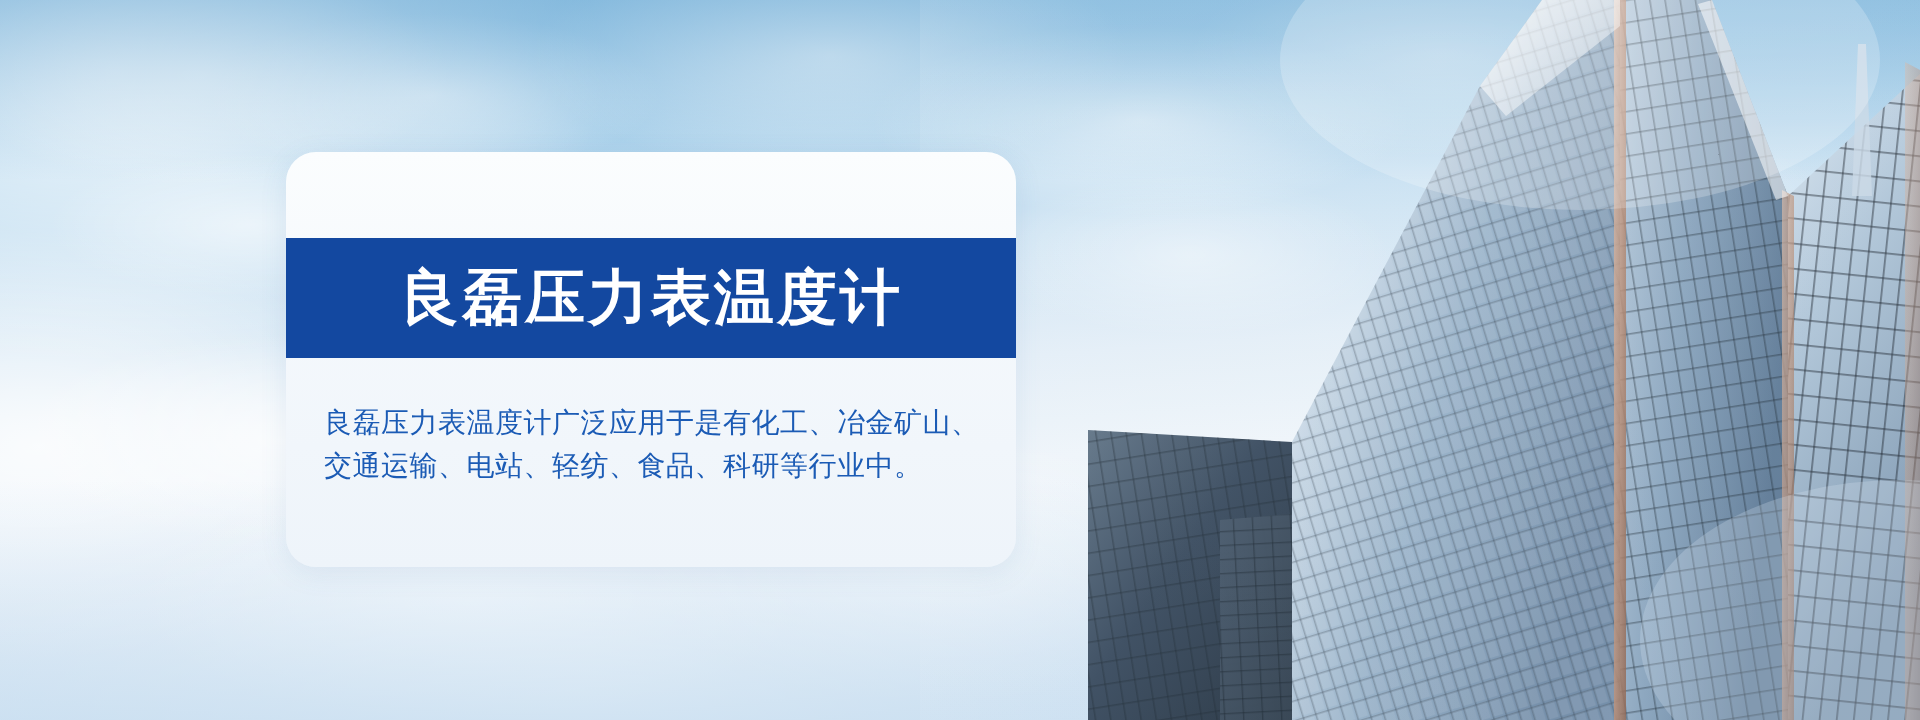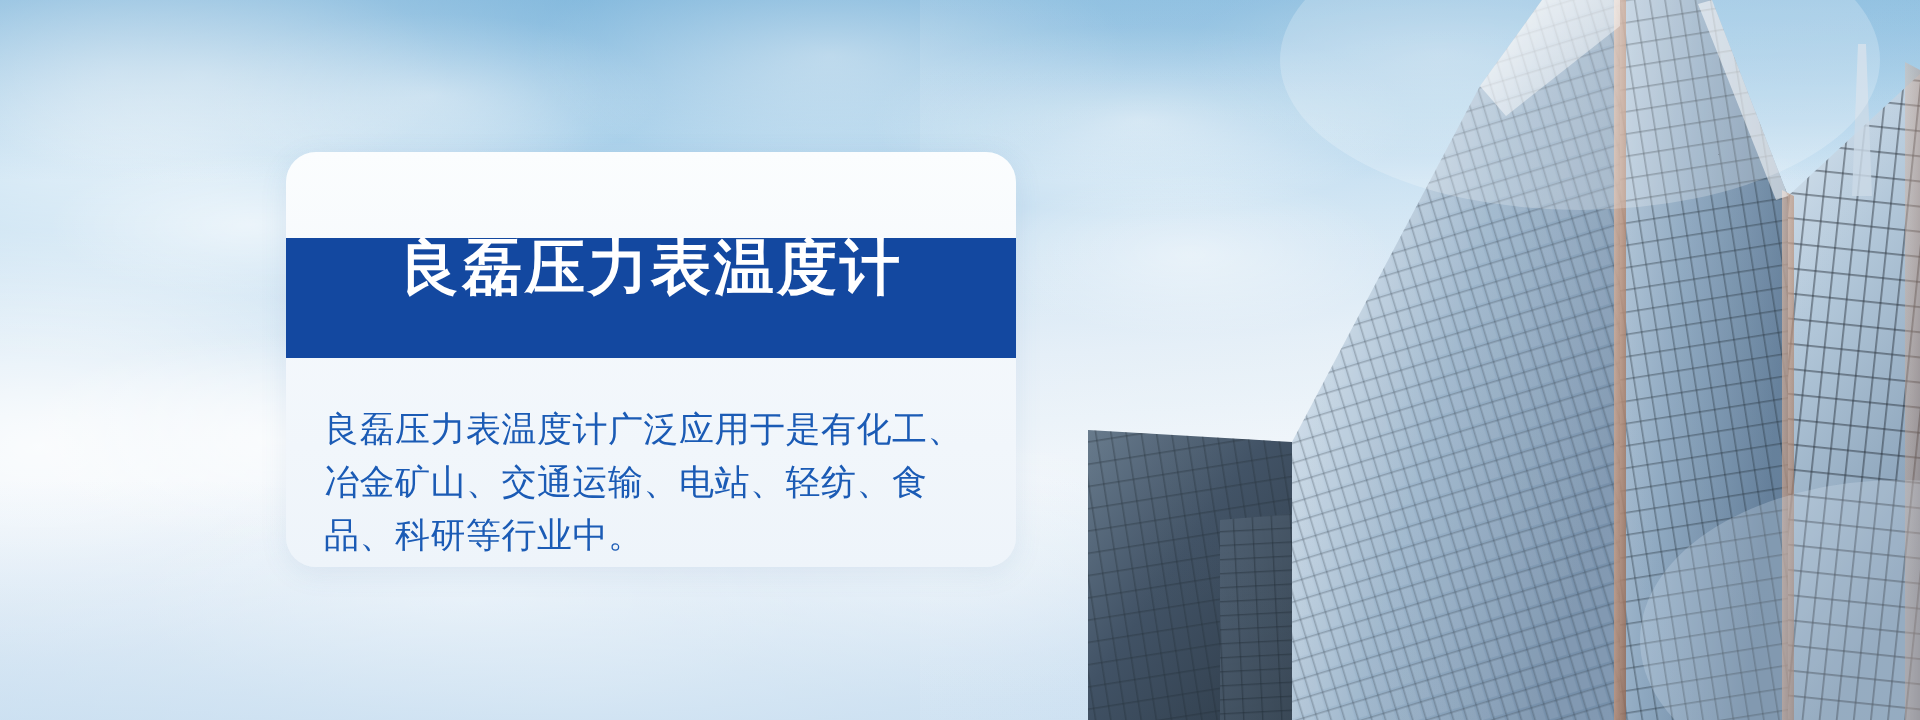--- a/index.html
+++ b/index.html
@@ -80,38 +80,38 @@
     box-shadow: 0 6px 28px rgba(70,120,170,0.10);
   }
   .title-bar {
     position: absolute;
     left: 0;
     top: 86px;
     width: 730px;
     height: 120px;
     background: #1348a0;
     display: flex;
-    align-items: flex-start;
+    align-items: center;
     justify-content: center;
   }
   .title-text {
     color: #ffffff;
     font-size: 60px;
     font-weight: bold;
     letter-spacing: 3px;
     line-height: 1;
     white-space: nowrap;
   }
   .card-desc {
     position: absolute;
     left: 34px;
     top: 250px;
     width: 672px;
     color: #1b5bb5;
-    font-size: 35px;
+    font-size: 28px;
     line-height: 1.52;
     letter-spacing: 0.5px;
     text-align: left;
     padding: 0 4px;
   }
 </style>
 </head>
 <body>
 
 <div id="stage">

